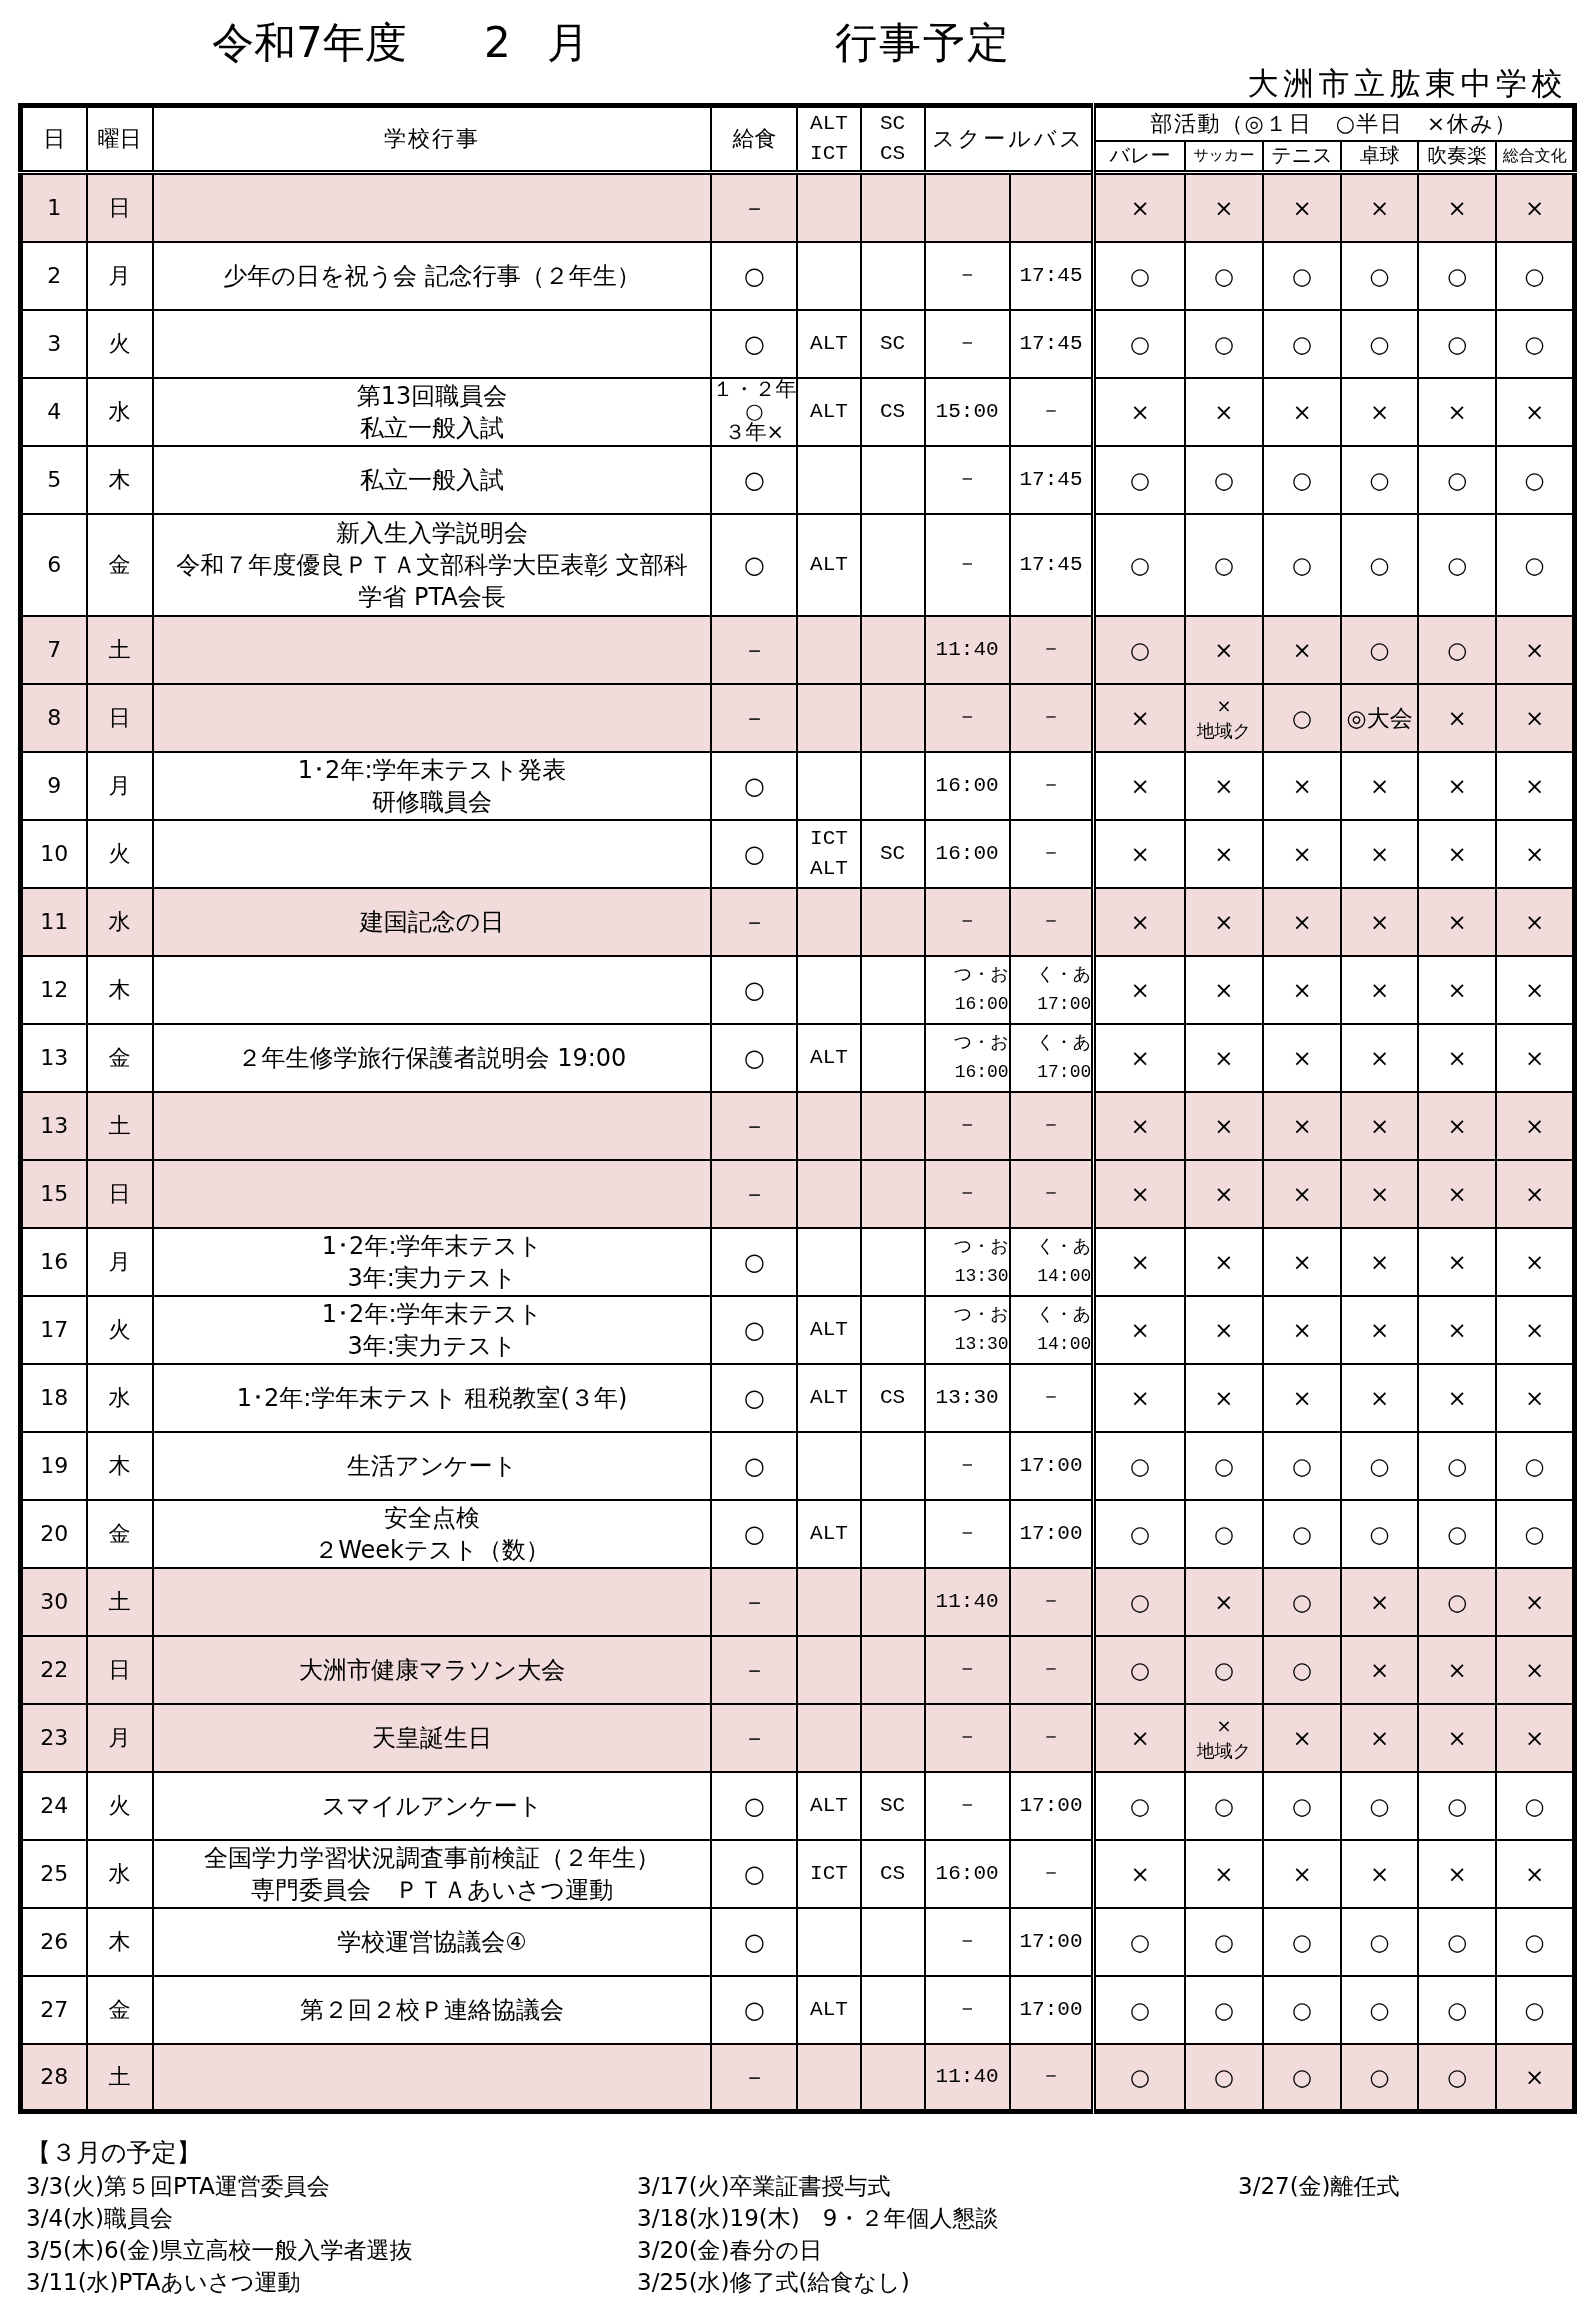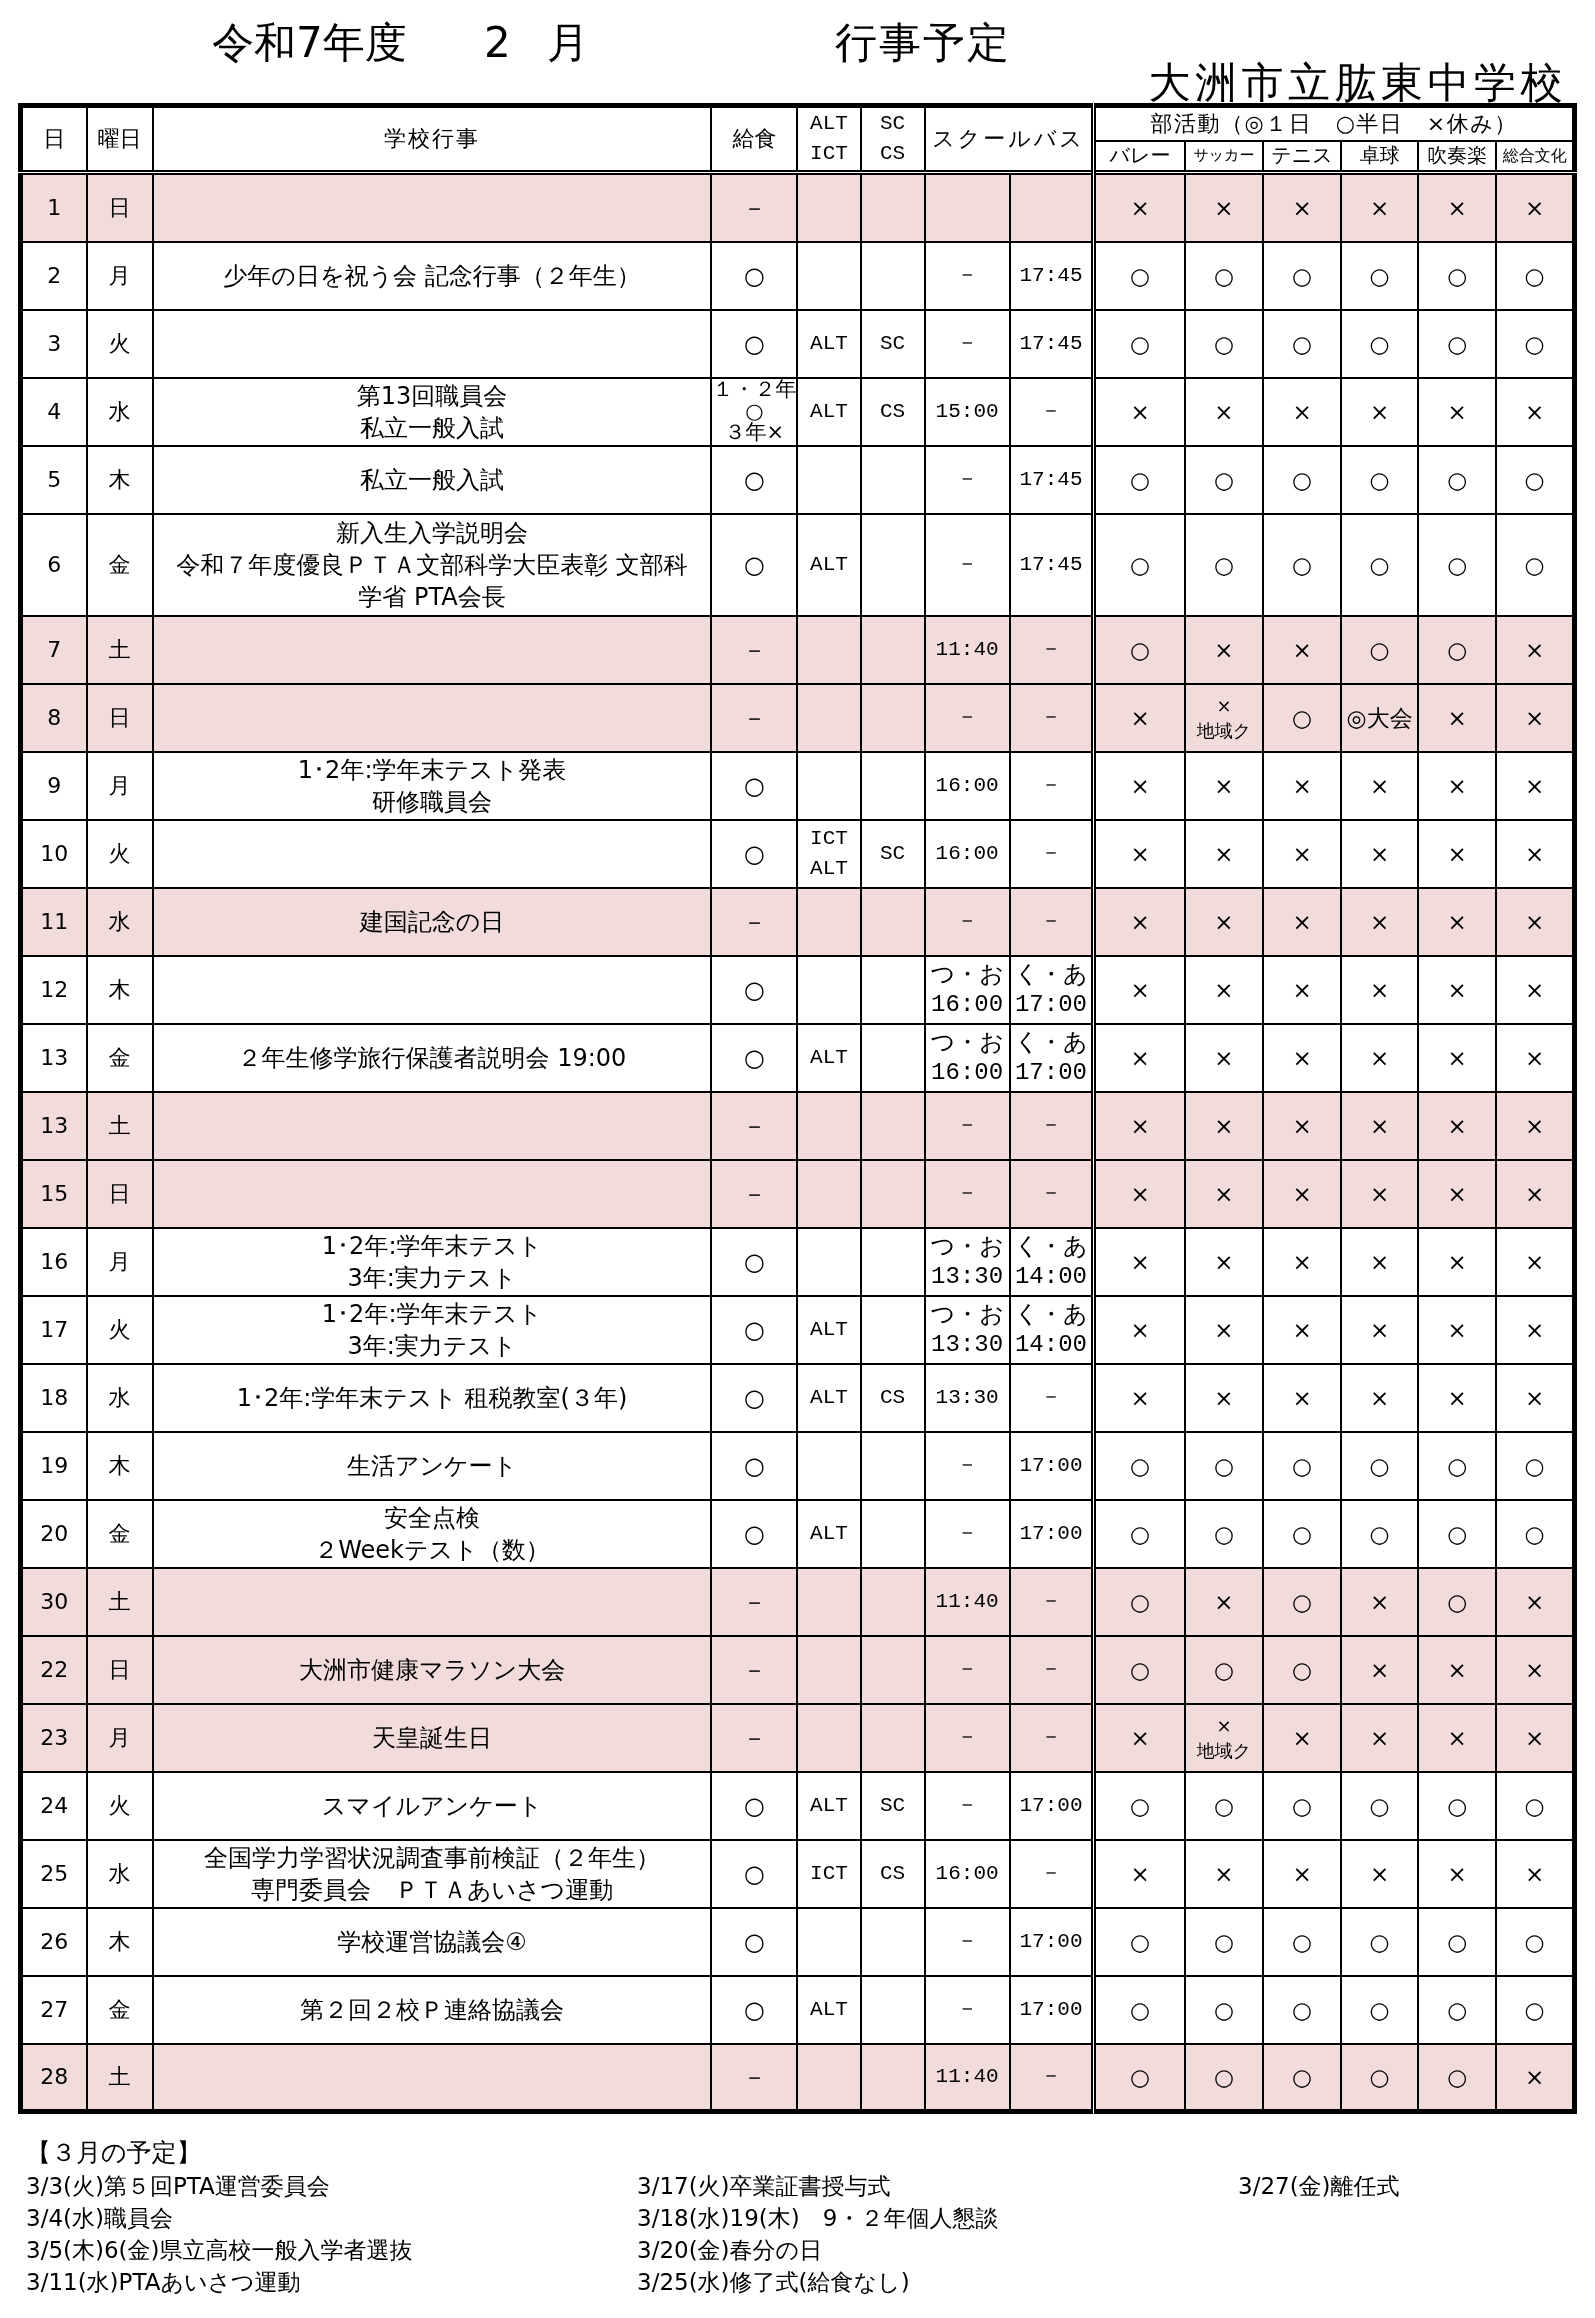--- a/index.html
+++ b/index.html
@@ -8,21 +8,21 @@
       width: 1595px; height: 2319px; position: relative; overflow: hidden;
       background: #ffffff; color: #000000;
       font-family: "DejaVu Sans", sans-serif;
     }
     
     .title { position: absolute; top: 19px; font-size: 42px; line-height: 48px; white-space: nowrap; }
     .t-year  { left: 212px; }
     .t-mnum  { left: 484px; }
     .t-mlab  { left: 547px; }
     .t-label { left: 835px; letter-spacing: 2px; }
-    .school  { position: absolute; right: 28px; top: 63px; font-size: 42px; line-height: 40px; letter-spacing: 4.5px; white-space: nowrap; }
+    .school  { position: absolute; right: 28px; top: 63px; font-size: 31px; line-height: 40px; letter-spacing: 4.5px; white-space: nowrap; }
 
     
     table.sched {
       position: absolute; left: 18px; top: 103px;
       width: 1559px; border-collapse: collapse; table-layout: fixed;
       border: 5px solid #000000;
     }
     .sched th, .sched td {
       border: 2.5px solid #000000; padding: 0;
       text-align: center; vertical-align: middle;
@@ -51,21 +51,21 @@
     .h-sub.sm { font-size: 15px; margin-top: 28px; }
     .h-sub.md { font-size: 16px; }
 
     
     .c-day, .c-wd { font-size: 22px; line-height: 28px; }
     .c-ev { text-align: left; padding-left: 5px; font-size: 24px; line-height: 32px; }
     .c-lunch { font-size: 24px; line-height: 30px; }
     .c-lunch[data-multiline="true"] { font-size: 21px; line-height: 21.6px; }
     .mono { font-family: "Liberation Mono", monospace; font-size: 21px; line-height: 28px; }
     .mono[data-multiline="true"] { line-height: 30px; }
-    .c-bus[data-multiline="true"] { font-size: 24px; line-height: 29px; }
+    .c-bus[data-multiline="true"] { font-size: 18px; line-height: 29px; text-align: right; }
     .c-club { font-size: 23px; line-height: 28px; }
     .c-club[data-multiline="true"] { font-size: 18px; line-height: 25px; }
 
     
     .m-head { position: absolute; left: 26px; top: 2137px; font-size: 25px; line-height: 32px; white-space: nowrap; }
     .m-line { position: absolute; font-size: 23px; line-height: 32px; white-space: pre; }
     .m-c0 { left: 26px; }
     .m-c1 { left: 637px; }
     .m-c2 { left: 1238px; }
     .m-r0 { top: 2170px; }

